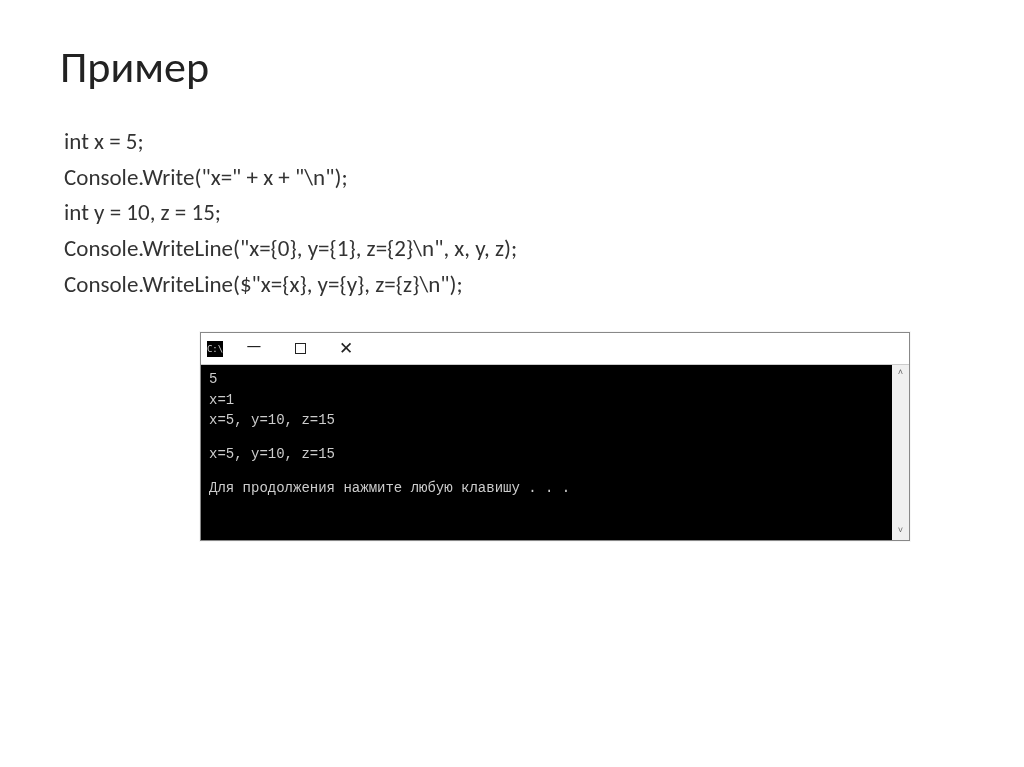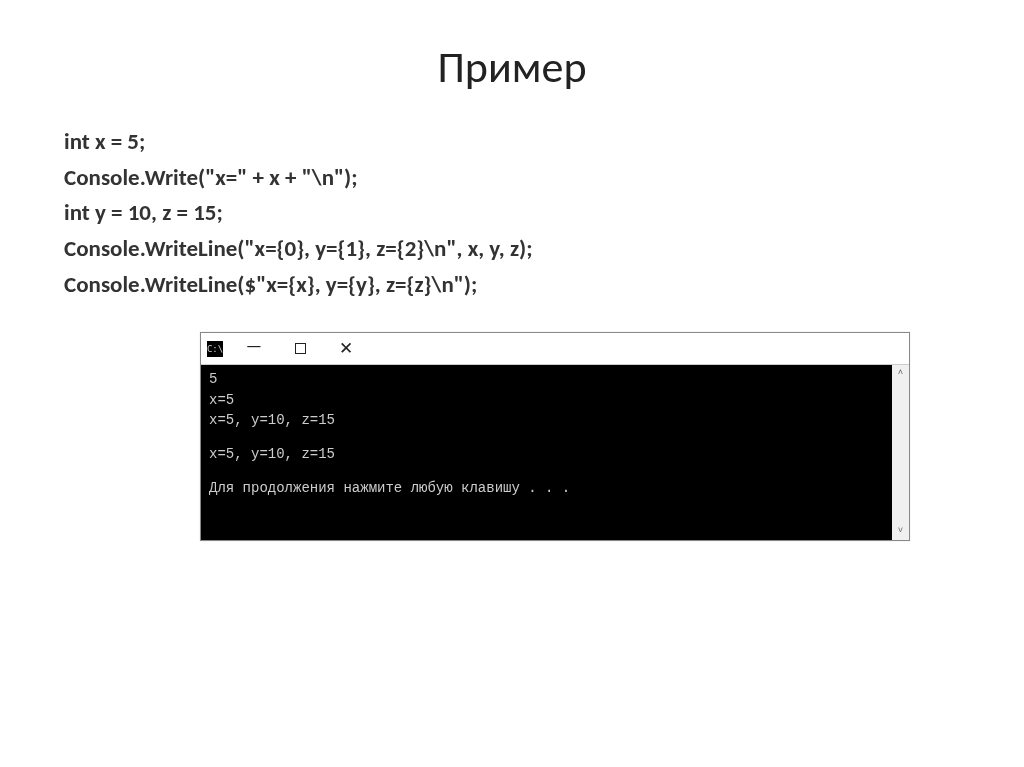--- a/index.html
+++ b/index.html
@@ -13,34 +13,34 @@
     overflow: hidden;
   }
   .slide {
     width: 100%;
     height: 100%;
     padding: 30px 60px 30px 60px;
   }
   .title {
     font-size: 44px;
     font-weight: 400;
-    text-align: center;
+    text-align: left;
     color: #222;
     margin-bottom: 30px;
     margin-top: 10px;
   }
   .code-block {
     font-size: 23px;
     line-height: 1.55;
     font-family: Calibri, Arial, sans-serif;
     color: #333;
     margin-left: 4px;
     margin-bottom: 30px;
   }
-  .code-line { display: block; font-weight: bold; }
+  .code-line { display: block; }
   .cmd-window {
     width: 710px;
     margin-left: 140px;
     border: 1px solid #888;
     background: #ffffff;
     box-shadow: 0 0 0 1px rgba(0,0,0,0.03);
   }
   .titlebar {
     height: 32px;
     display: flex;
@@ -142,21 +142,21 @@
         <div class="tb-btn min">—</div>
         <div class="tb-btn max">
             <span class="sq"></span>
           </div>
         <div class="tb-btn close">✕</div>
       </div>
     </div>
     <div class="cmd-body">
       <div class="cmd-content">
         <div class="cmd-line">5</div>
-        <div class="cmd-line">x=5</div>
+        <div class="cmd-line">x=1</div>
         <div class="cmd-line">x=5, y=10, z=15</div>
         <div class="cmd-blank"></div>
         <div class="cmd-line">x=5, y=10, z=15</div>
         <div class="cmd-blank"></div>
         <div class="cmd-line">Для продолжения нажмите любую клавишу . . .</div>
       </div>
       <div class="scroll-track">
         <div class="scroll-arrow top">˄</div>
         <div class="scroll-arrow bot">˅</div>
       </div>

